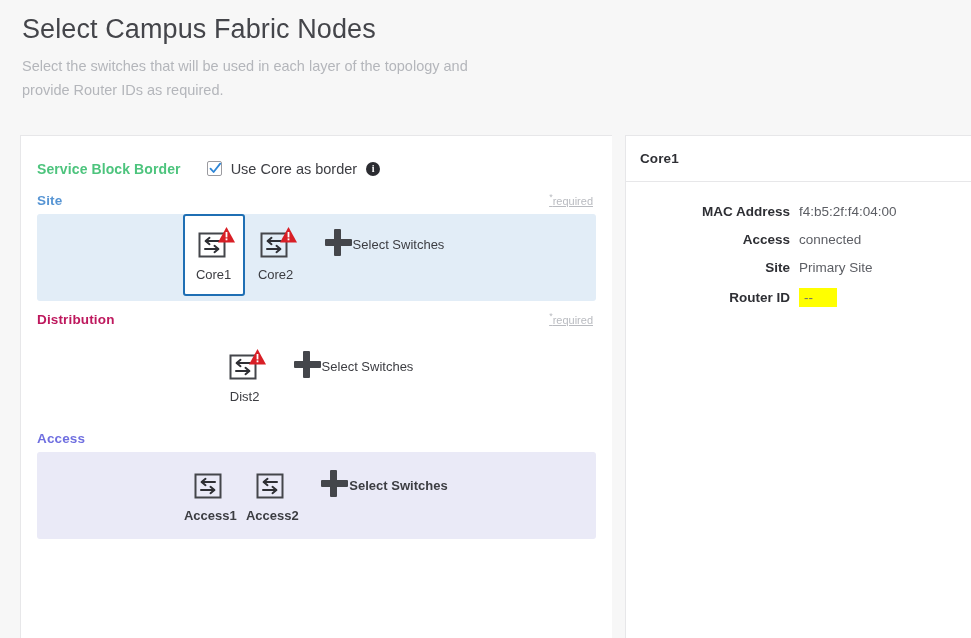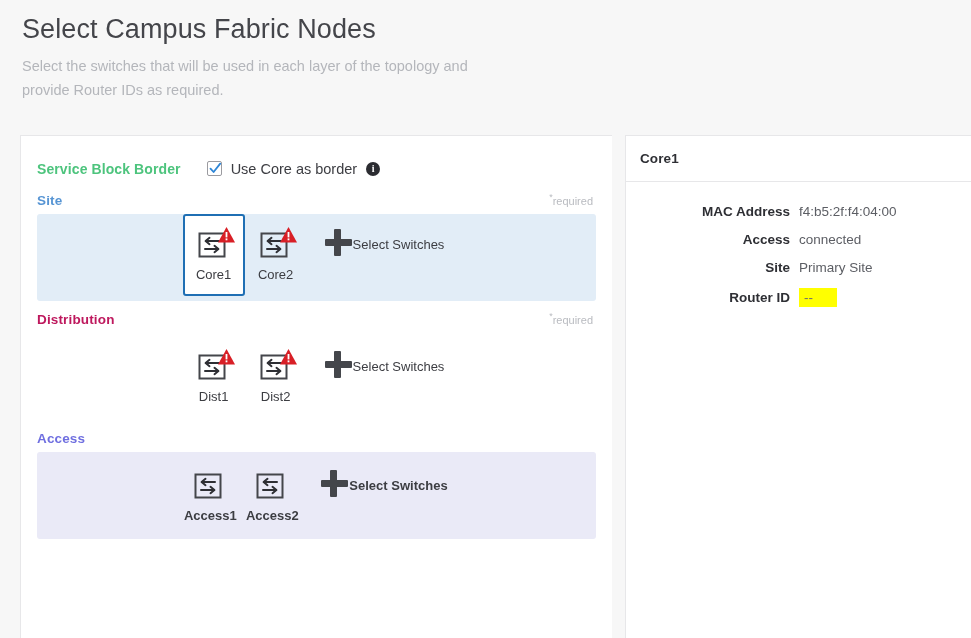--- a/index.html
+++ b/index.html
@@ -124,20 +124,21 @@
     letter-spacing: 0.15px;
   }
   .layer-title.core  { color: #5795d4; }
   .layer-title.dist  { color: #be185d; }
   .layer-title.access{ color: #6f6fe0; }
   .required {
     font-size: 11px;
     color: #b9bbc0;
     margin-right: 3px;
     padding-bottom: 1px;
+    text-decoration: underline;
   }
   .required .star { font-size: 9px; vertical-align: super; }
 
   .node-strip {
     margin-top: 6px;
     border-radius: 3px;
     height: 87px;
     display: flex;
     align-items: center;
     justify-content: center;
@@ -317,34 +318,20 @@
                       <rect x="2.5" y="4.5" width="25" height="23" fill="none" stroke="#44464b" stroke-width="2"></rect>
                       <path d="M22 12 H9" fill="none" stroke="#2e2f34" stroke-width="2" stroke-linecap="round"></path>
                       <path d="M12.5 8.8 L8.6 12 L12.5 15.2" fill="none" stroke="#2e2f34" stroke-width="2" stroke-linecap="round" stroke-linejoin="round"></path>
                       <path d="M8 20 H21" fill="none" stroke="#2e2f34" stroke-width="2" stroke-linecap="round"></path>
                       <path d="M17.5 16.8 L21.4 20 L17.5 23.2" fill="none" stroke="#2e2f34" stroke-width="2" stroke-linecap="round" stroke-linejoin="round"></path>
                     </svg><svg width="19" height="18" viewBox="0 0 19 18" style="position:absolute;right:-5px;top:-3px">
                       <path d="M9.5 1 L18 16.5 L1 16.5 Z" fill="#d81f26"></path>
                       <rect x="8.6" y="6" width="1.8" height="5.4" fill="#ffffff"></rect>
                       <rect x="8.6" y="12.4" width="1.8" height="1.9" fill="#ffffff"></rect>
                     </svg></span>
-                  <span class="node-label">Dist1</span>
-                </div>
-                <div class="node">
-                  <span class="node-icon-wrap"><svg width="34" height="32" viewBox="0 0 34 32">
-                      <rect x="2.5" y="4.5" width="25" height="23" fill="none" stroke="#44464b" stroke-width="2"></rect>
-                      <path d="M22 12 H9" fill="none" stroke="#2e2f34" stroke-width="2" stroke-linecap="round"></path>
-                      <path d="M12.5 8.8 L8.6 12 L12.5 15.2" fill="none" stroke="#2e2f34" stroke-width="2" stroke-linecap="round" stroke-linejoin="round"></path>
-                      <path d="M8 20 H21" fill="none" stroke="#2e2f34" stroke-width="2" stroke-linecap="round"></path>
-                      <path d="M17.5 16.8 L21.4 20 L17.5 23.2" fill="none" stroke="#2e2f34" stroke-width="2" stroke-linecap="round" stroke-linejoin="round"></path>
-                    </svg><svg width="19" height="18" viewBox="0 0 19 18" style="position:absolute;right:-5px;top:-3px">
-                      <path d="M9.5 1 L18 16.5 L1 16.5 Z" fill="#d81f26"></path>
-                      <rect x="8.6" y="6" width="1.8" height="5.4" fill="#ffffff"></rect>
-                      <rect x="8.6" y="12.4" width="1.8" height="1.9" fill="#ffffff"></rect>
-                    </svg></span>
                   <span class="node-label">Dist2</span>
                 </div>
                 <div class="select-switches">
                   <span class="plus"></span>
                   <span class="node-label">Select Switches</span>
                 </div>
               </div>
             </div>
           </div>
           <div class="layer">

